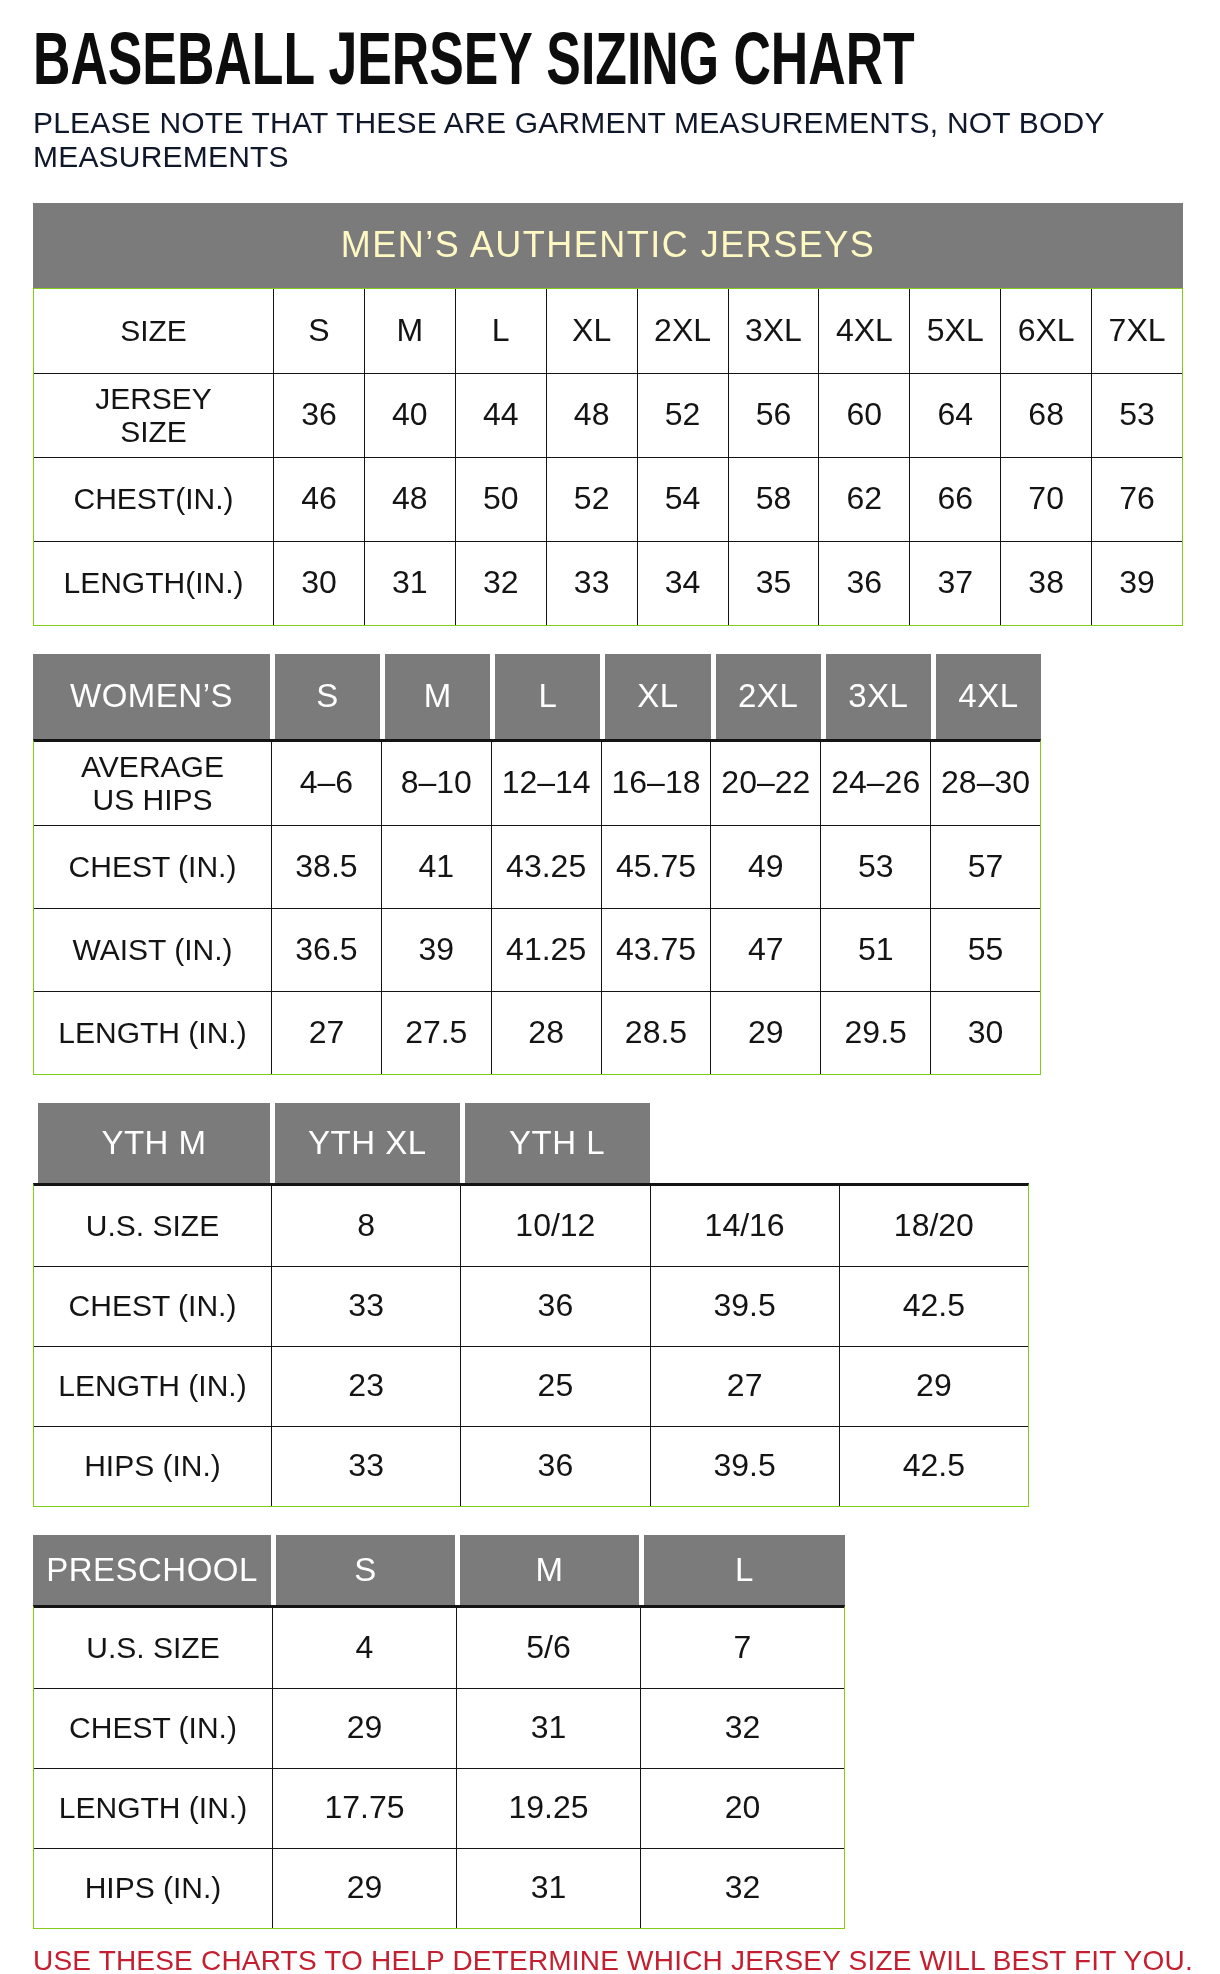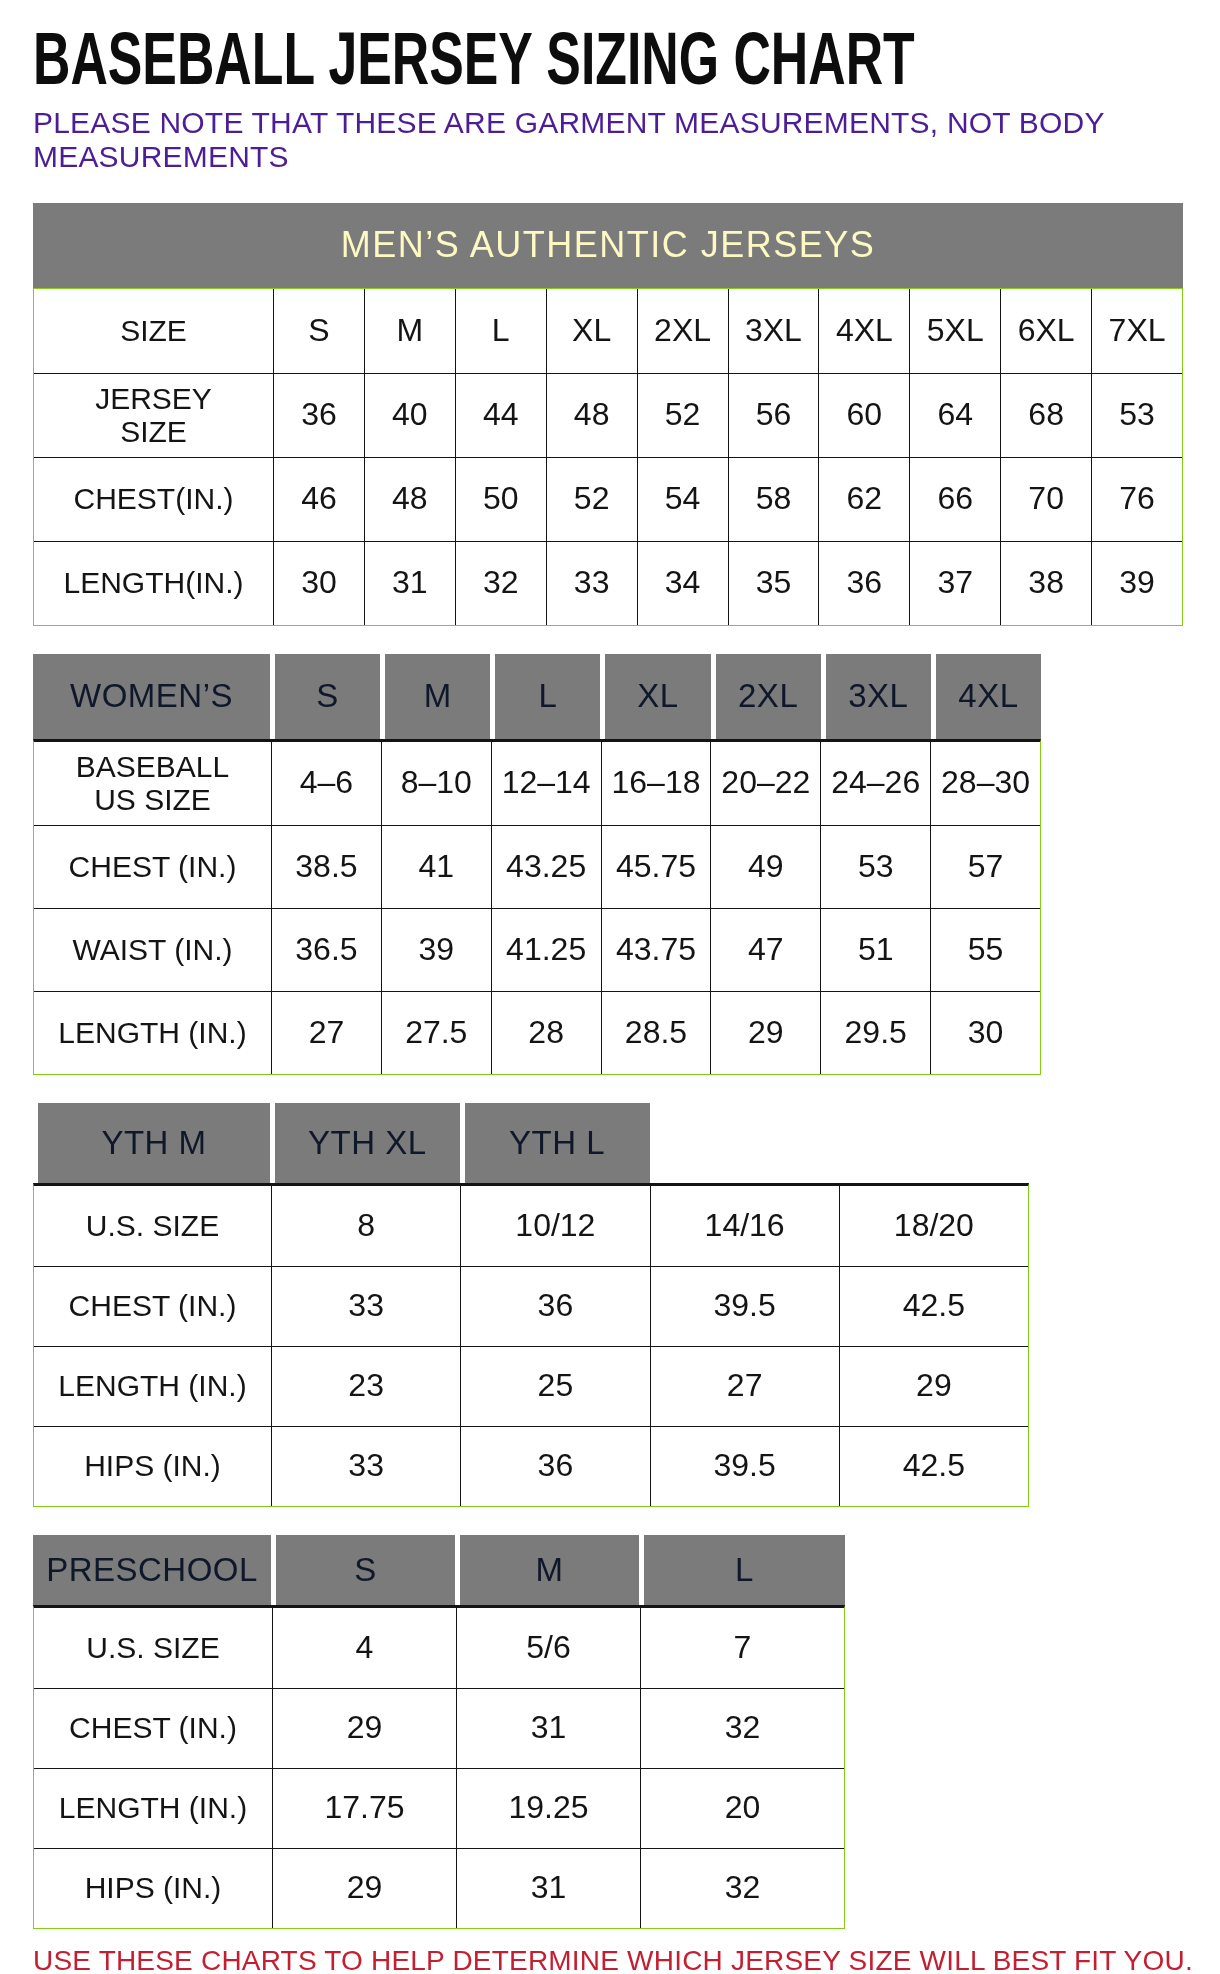--- a/index.html
+++ b/index.html
@@ -19,41 +19,41 @@
     white-space: nowrap;
     display: inline-block;
     transform: scale(0.74, 1.05);
     transform-origin: 0 50%;
     letter-spacing: 0;
     color: #0d0d0d;
   }
 
   .note {
     margin-top: 8px;
-    color: #4c1d95;
+    color: #0f172a;
     font-size: 30px;
     line-height: 1.15;
     max-width: 1080px;
     letter-spacing: 0.2px;
   }
 
   .tsec { margin-top: 28px; }
 
   
   .banner {
     width: 1150px; height: 85px;
     background: #7b7b7b; color: #fef9c3;
     display: flex; align-items: center; justify-content: center;
     font-size: 36px; letter-spacing: 1.5px;
   }
 
   
   .hdr { display: grid; }
   .hcell {
-    background: #7b7b7b; color: #0f172a;
+    background: #7b7b7b; color: #ffffff;
     display: flex; align-items: center; justify-content: center;
     font-size: 33px; letter-spacing: 0.5px;
     height: 100%;
   }
   .hcell:not(.c0) { border-left: 5px solid #ffffff; }
 
   
   .tbody { display: grid; border: 1px solid #84cc16; background: #fff; }
   .cell {
     display: flex; align-items: center; justify-content: center;
@@ -158,21 +158,21 @@
         <div class="hcell c0">WOMEN’S</div>
         <div class="hcell">S</div>
         <div class="hcell">M</div>
         <div class="hcell">L</div>
         <div class="hcell">XL</div>
         <div class="hcell">2XL</div>
         <div class="hcell">3XL</div>
         <div class="hcell">4XL</div>
       </div>
     <div class="tbody">
-        <div class="cell label c0 r0">BASEBALL US SIZE</div>
+        <div class="cell label c0 r0">AVERAGE US HIPS</div>
         <div class="cell r0">4–6</div>
         <div class="cell r0">8–10</div>
         <div class="cell r0">12–14</div>
         <div class="cell r0">16–18</div>
         <div class="cell r0">20–22</div>
         <div class="cell r0">24–26</div>
         <div class="cell r0">28–30</div>
         <div class="cell label c0">CHEST (IN.)</div>
         <div class="cell">38.5</div>
         <div class="cell">41</div>

